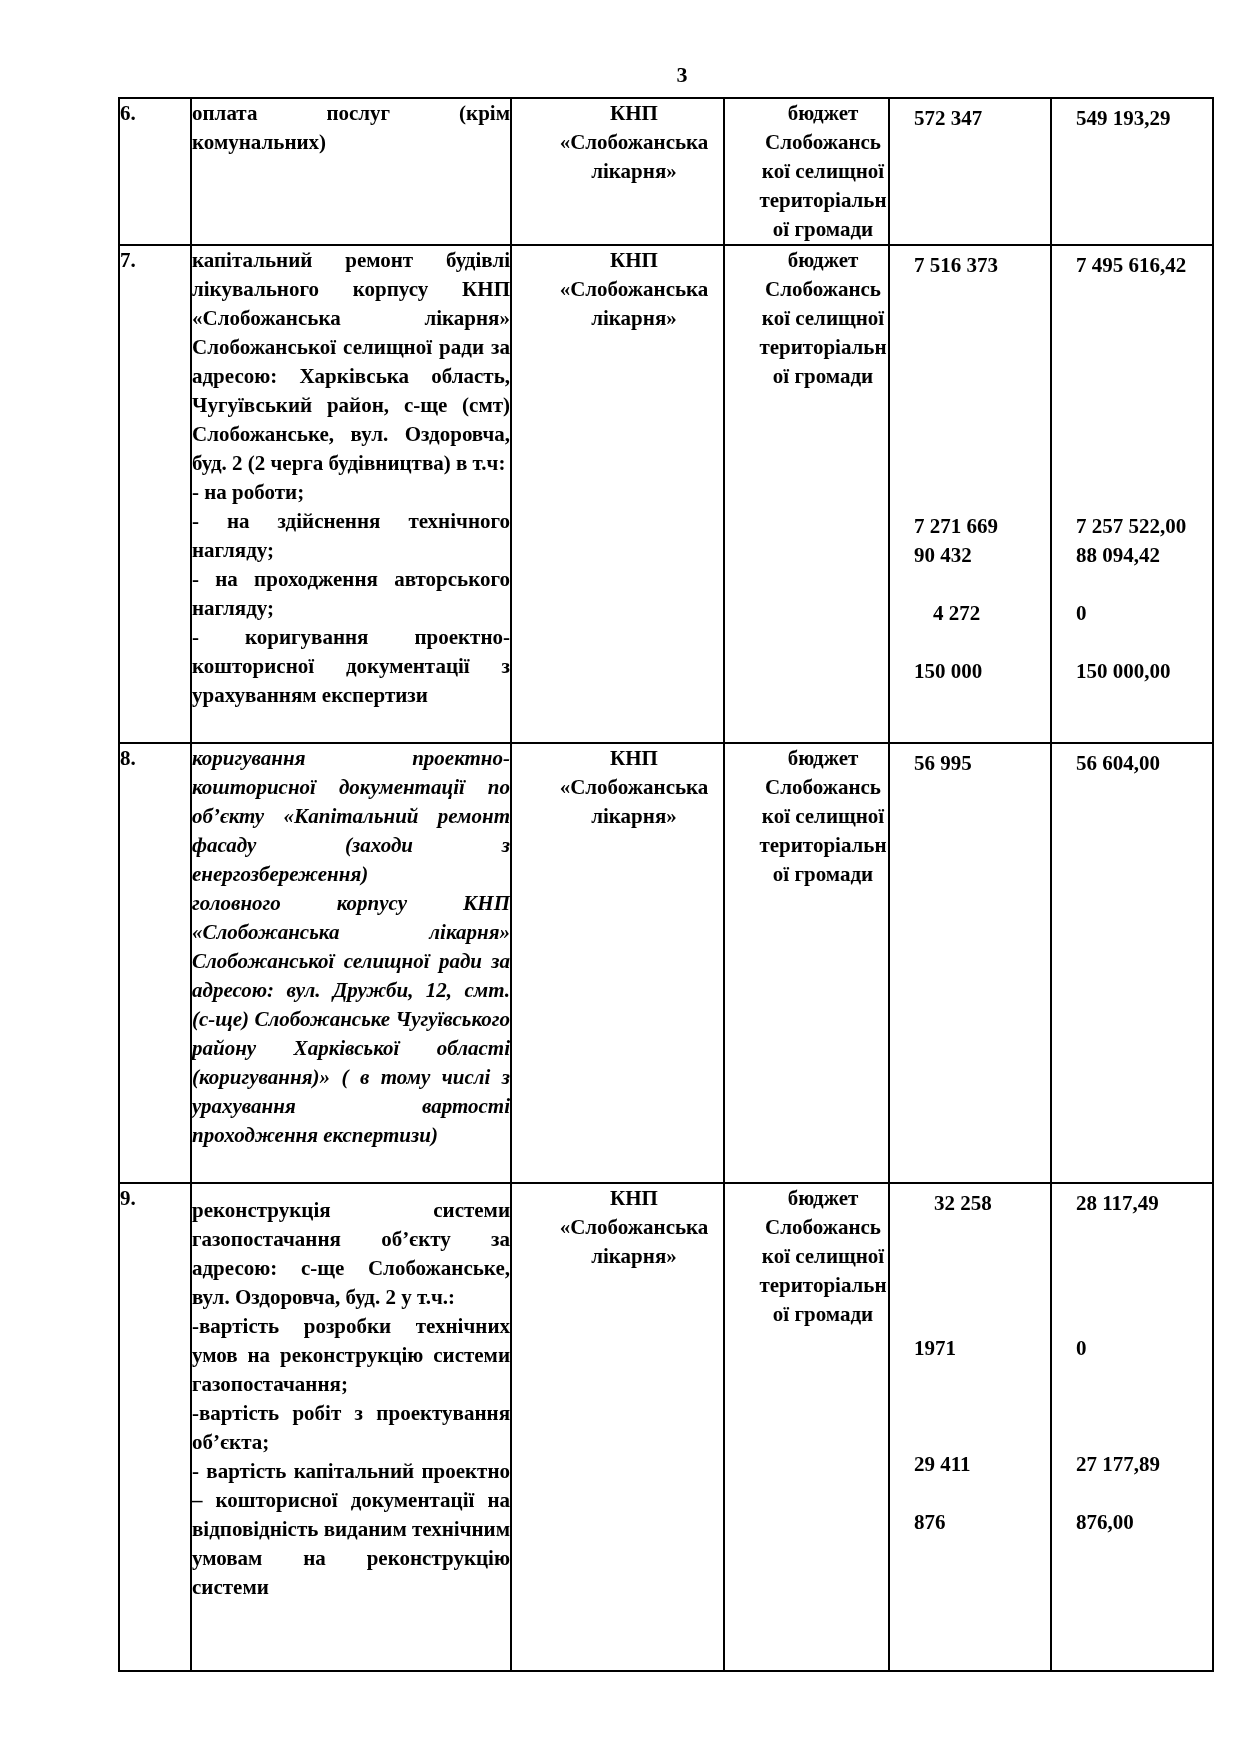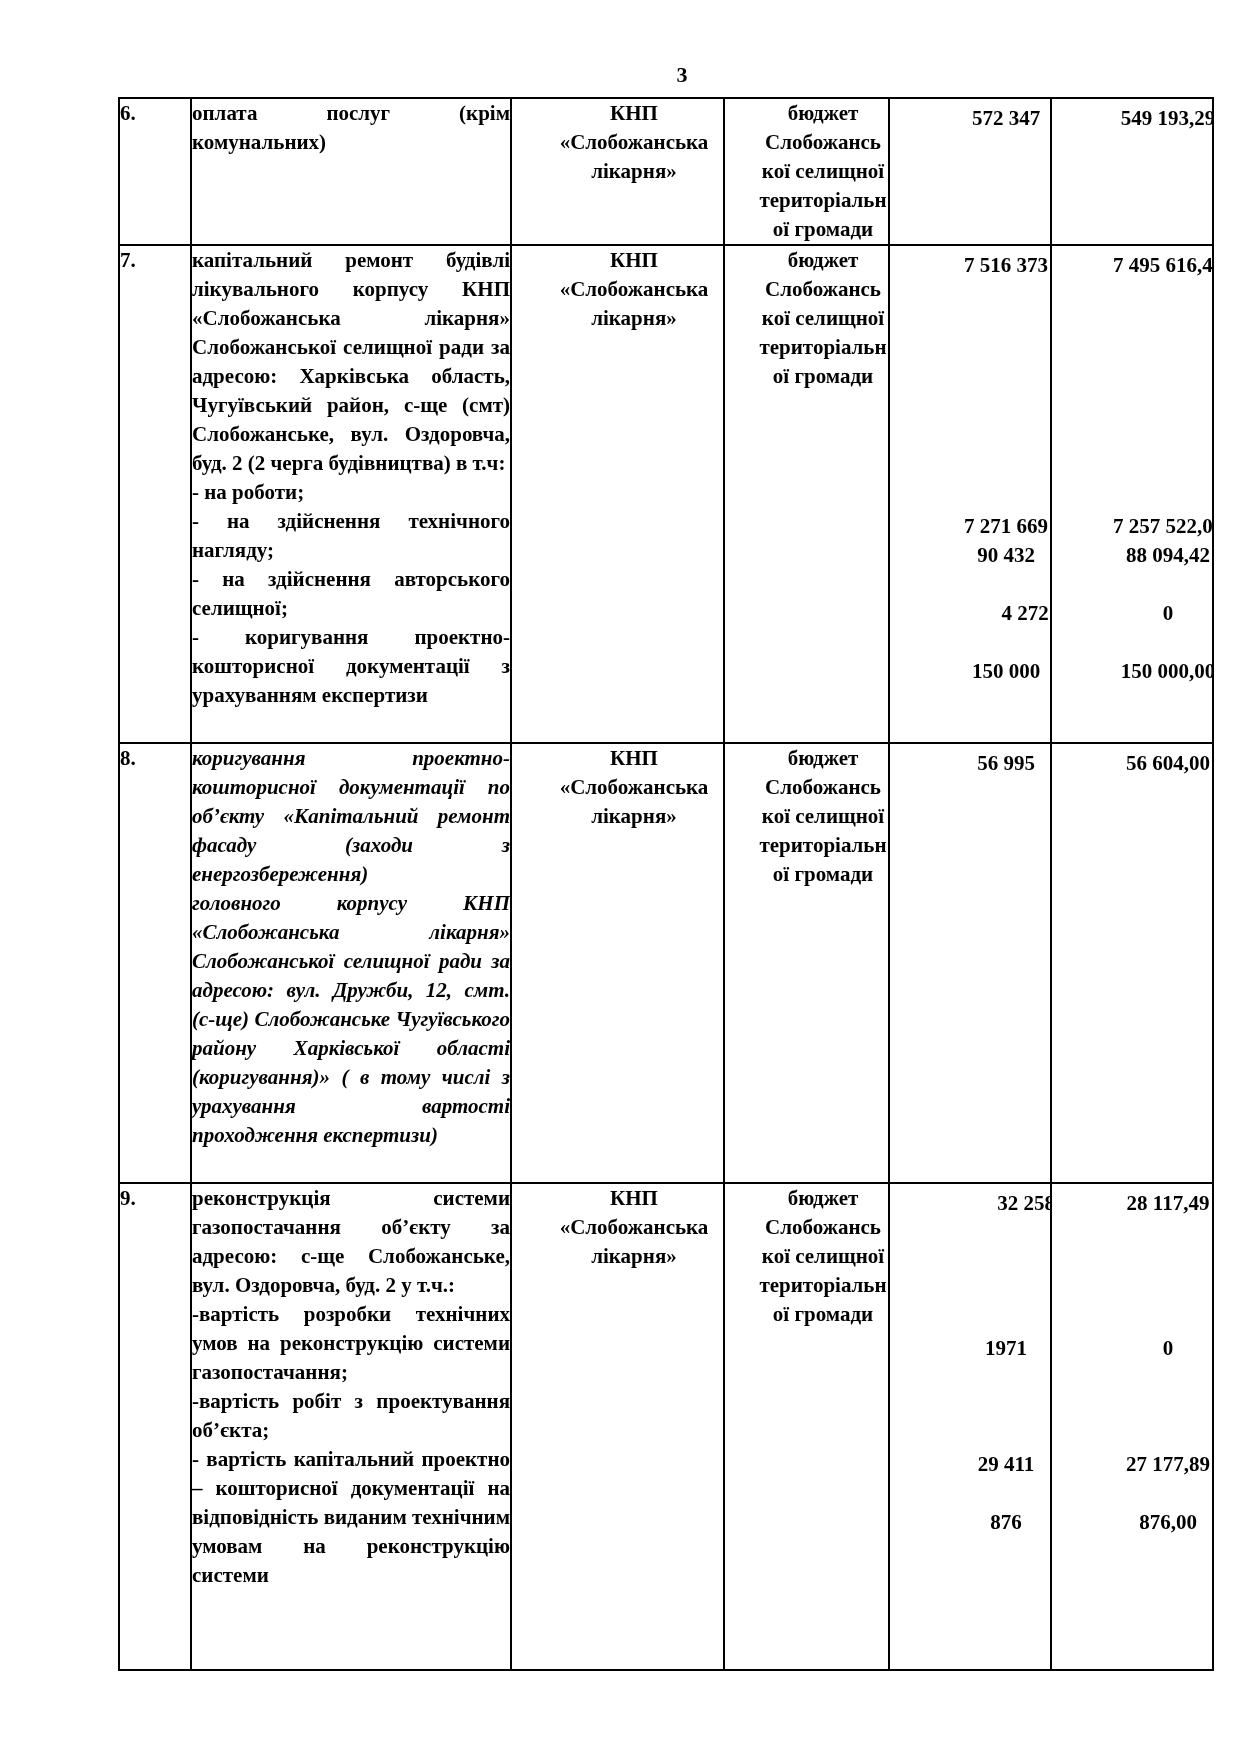--- a/index.html
+++ b/index.html
@@ -48,33 +48,32 @@
   .row-1 td { height: 496px; }
   .row-2 td { height: 438px; }
   .row-3 td { height: 485px; }
 
   .num-cell { padding: 4px 4px 0 10px; }
   .desc-cell { padding: 3px 14px 0 16px; }
   .desc-inner { overflow: hidden; }
   .row-0 .desc-inner { height: 135px; }
   .row-1 .desc-inner { height: 488px; }
   .row-2 .desc-inner { height: 430px; font-style: italic; }
-  .row-3 .desc-inner { height: 474px; }
+  .row-3 .desc-inner { height: 474px; margin-top: 12px; }
   .desc-para {
     margin: 0;
     text-align: justify;
   }
   .center-cell { padding-top: 4px; text-align: center; }
   .center-line { text-align: center; margin-left: 33px; }
   .amount-cell { position: relative; }
   .amount {
     position: absolute;
-    left: 12px;
+    left: 0;
     width: 100%;
-    text-align: center;
     padding-left: 24px;
   }
 </style>
 </head>
 <body>
 
 <div class="page">
   <div class="page-number">3</div>
 
   <table class="budget-table">
@@ -117,21 +116,21 @@
         </tr>
         <tr class="row-1">
           <td class="num-cell">
             <div>7.</div>
           </td>
           <td class="desc-cell">
             <div class="desc-inner">
               <p class="desc-para">капітальний ремонт будівлі лікувального корпусу КНП «Слобожанська лікарня» Слобожанської селищної ради за адресою: Харківська область, Чугуївський район, с-ще (смт) Слобожанське, вул. Оздоровча, буд. 2 (2 черга будівництва) в т.ч:</p>
               <p class="desc-para">- на роботи;</p>
               <p class="desc-para">- на здійснення технічного нагляду;</p>
-              <p class="desc-para">- на здійснення авторського селищної;</p>
+              <p class="desc-para">- на проходження авторського нагляду;</p>
               <p class="desc-para">- коригування проектно-кошторисної документації з урахуванням експертизи</p>
             </div>
           </td>
           <td class="center-cell">
             <div class="center-line">КНП</div>
             <div class="center-line">«Слобожанська</div>
             <div class="center-line">лікарня»</div>
           </td>
           <td class="center-cell">
             <div class="center-line">бюджет</div>

